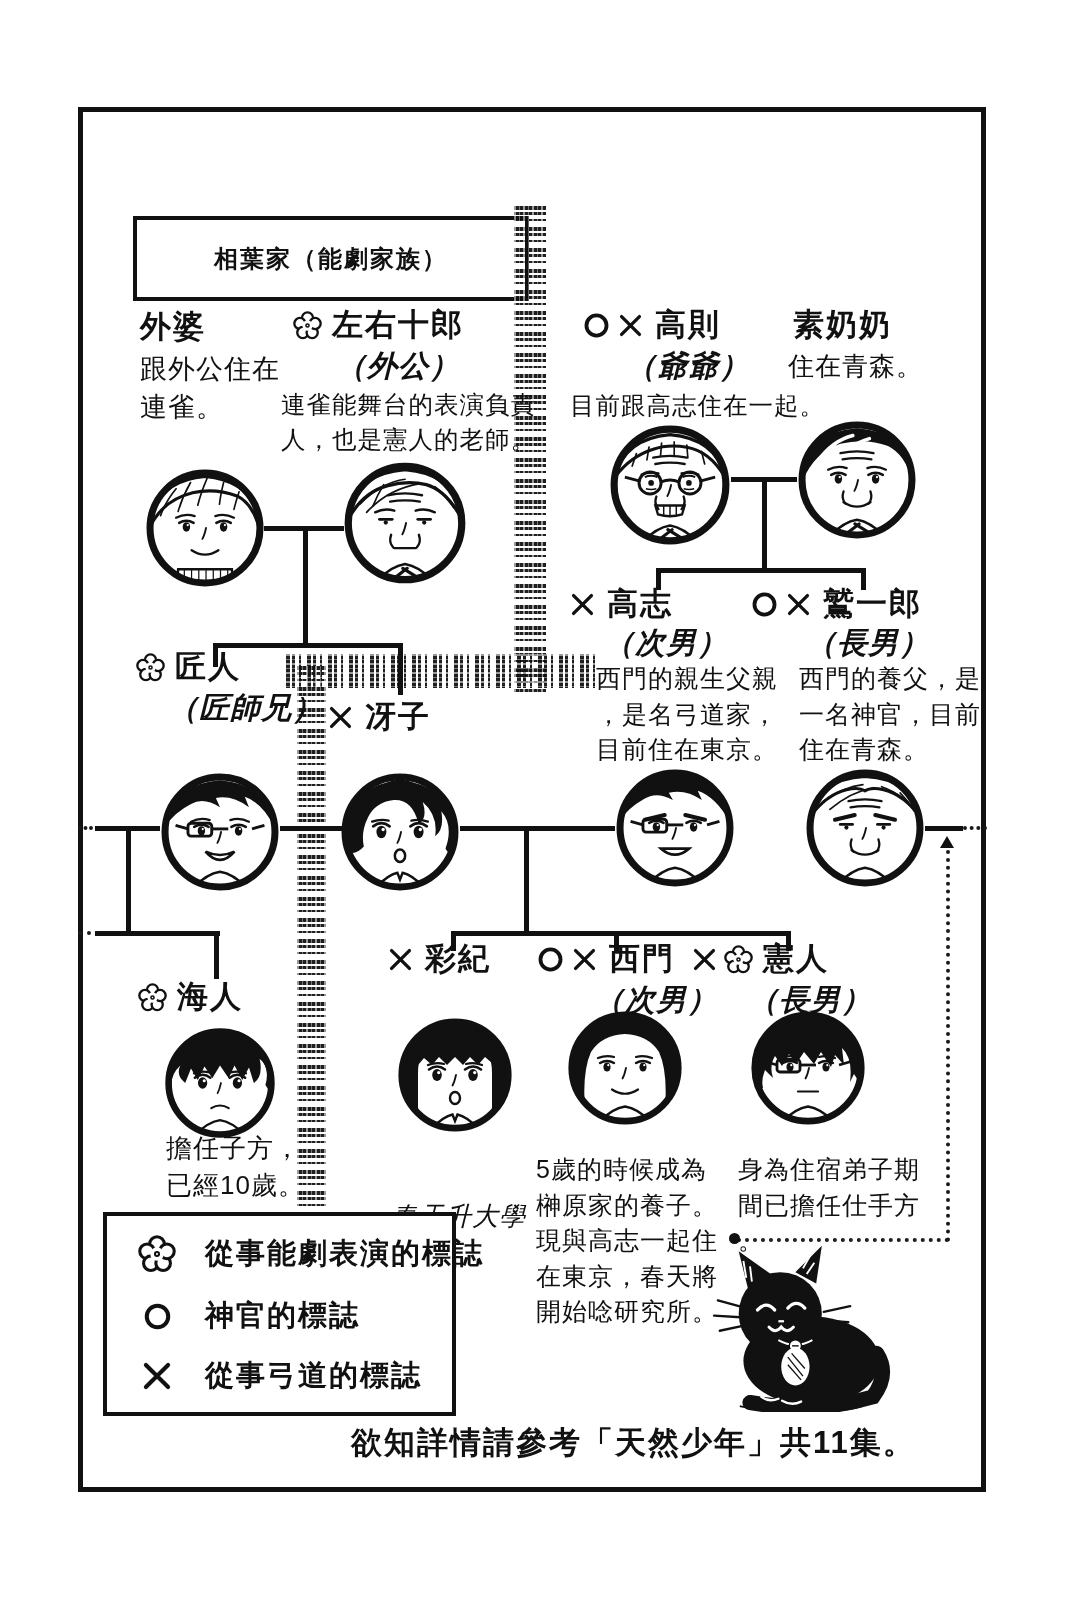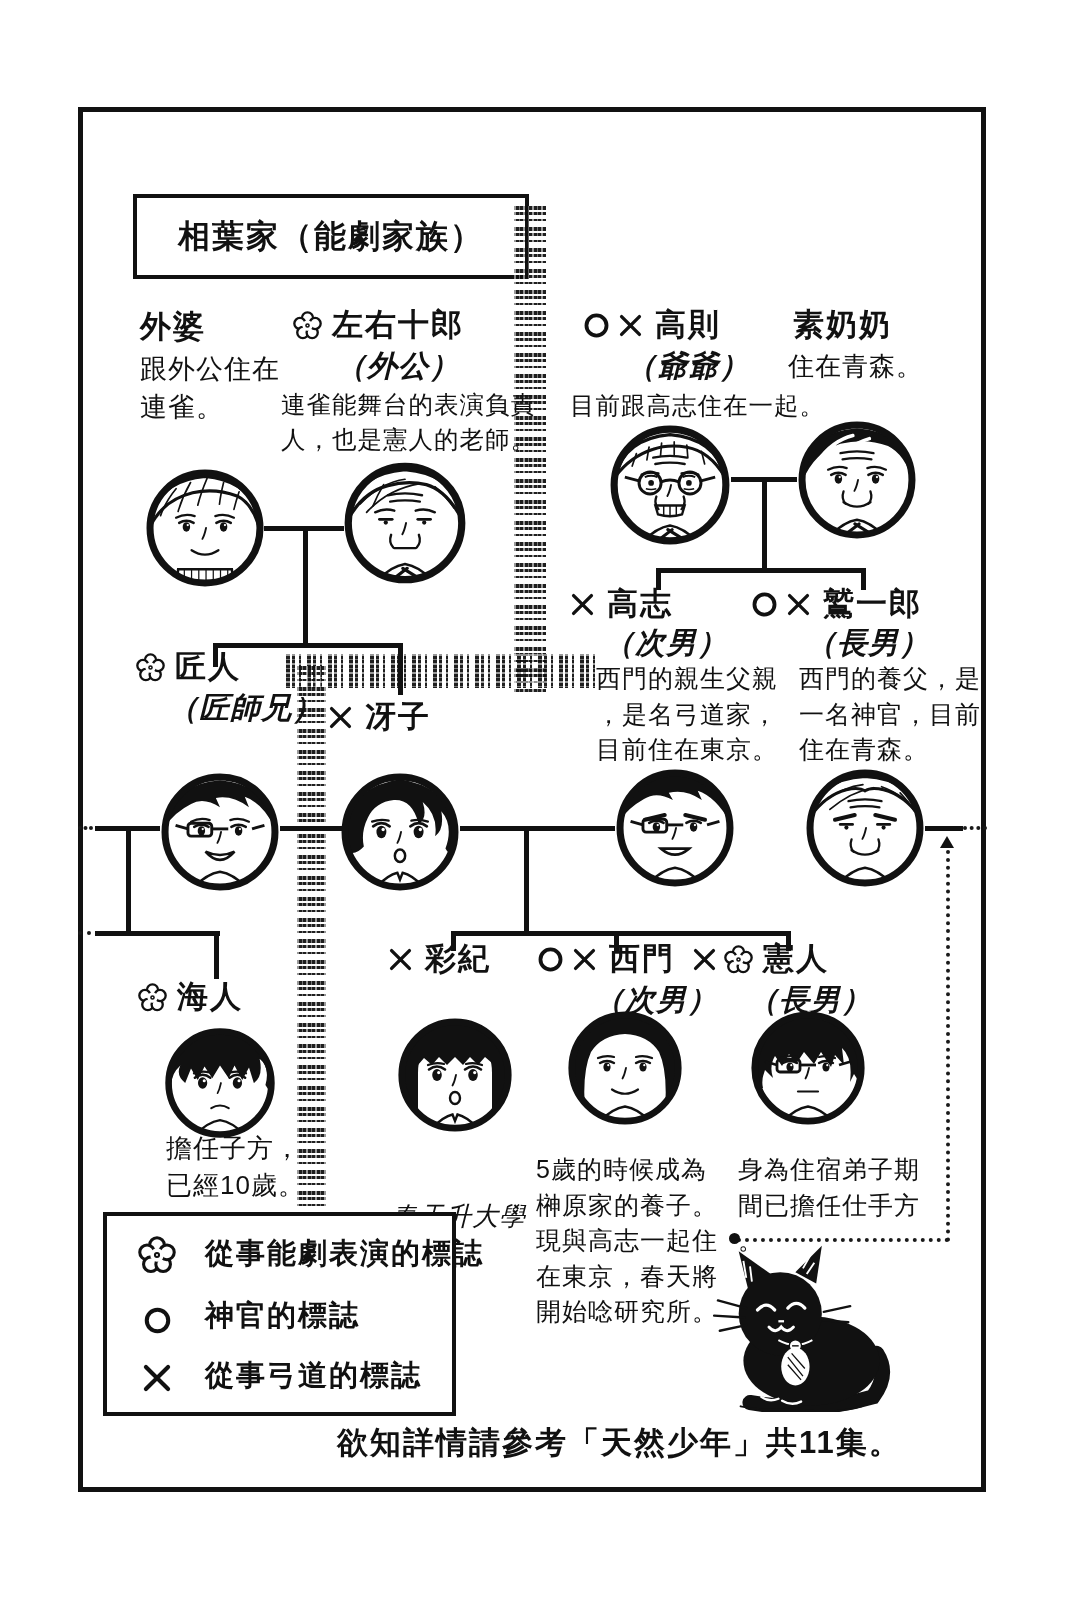--- a/index.html
+++ b/index.html
@@ -24,35 +24,35 @@
   .big-dot{position:absolute;width:11px;height:11px;border-radius:50%;background:#111;}
   .arrow-up{position:absolute;width:0;height:0;border-left:7px solid transparent;
             border-right:7px solid transparent;border-bottom:12px solid #111;}
   .tear-v{position:absolute;opacity:.92;background-image:
       repeating-linear-gradient(90deg,rgba(255,255,255,.55) 0 2px,transparent 2px 5px,rgba(255,255,255,.4) 5px 6px,transparent 6px 9px),
       repeating-linear-gradient(180deg,#0d0d0d 0 4px,transparent 4px 6px,#0d0d0d 6px 9px,transparent 9px 13px,#0d0d0d 13px 15px,transparent 15px 21px);}
   .tear-h{position:absolute;opacity:.92;background-image:
       repeating-linear-gradient(180deg,rgba(255,255,255,.55) 0 2px,transparent 2px 5px,rgba(255,255,255,.4) 5px 6px,transparent 6px 9px),
       repeating-linear-gradient(90deg,#0d0d0d 0 4px,transparent 4px 6px,#0d0d0d 6px 9px,transparent 9px 13px,#0d0d0d 13px 15px,transparent 15px 21px);}
   #legend{position:absolute;left:103px;top:1212px;width:345px;height:196px;border:4px solid #111;background:#fff;}
-  .legend-row{position:absolute;left:24px;display:flex;align-items:flex-end;gap:22px;}
+  .legend-row{position:absolute;left:24px;display:flex;align-items:center;gap:22px;}
   .legend-sym{width:52px;display:flex;justify-content:center;align-items:center;}
   .legend-label{font-size:29px;font-weight:600;letter-spacing:2px;white-space:nowrap;}
-  #footer{position:absolute;left:337px;top:1422px;font-size:31px;font-weight:600;letter-spacing:2px;white-space:nowrap;}
+  #footer{position:absolute;left:351px;top:1422px;font-size:31px;font-weight:600;letter-spacing:2px;white-space:nowrap;}
   .avatar{position:absolute;}
 </style>
 </head>
 <body>
 
 <div id="page">
 
   <div id="frame"></div>
 
 
-  <div class="fambox" style="left:133px;top:194px;width:388px;height:77px;font-size:32px;font-family:Liberation Serif, serif;">
+  <div class="fambox" style="left:133px;top:216px;width:388px;height:77px;font-size:24px;font-family:Liberation Serif, serif;">
     <span>相葉家（能劇家族）</span>
   </div>
 
   <div class="tear-v" style="left:514px;top:206px;width:32px;height:486px;"></div>
   <div class="tear-h" style="left:286px;top:654px;width:314px;height:34px;"></div>
   <div class="tear-v" style="left:297px;top:666px;width:29px;height:540px;"></div>
 
   <div>
     <div class="prow" style="left:140px;top:306px;">
       <span class="pname">外婆</span>

